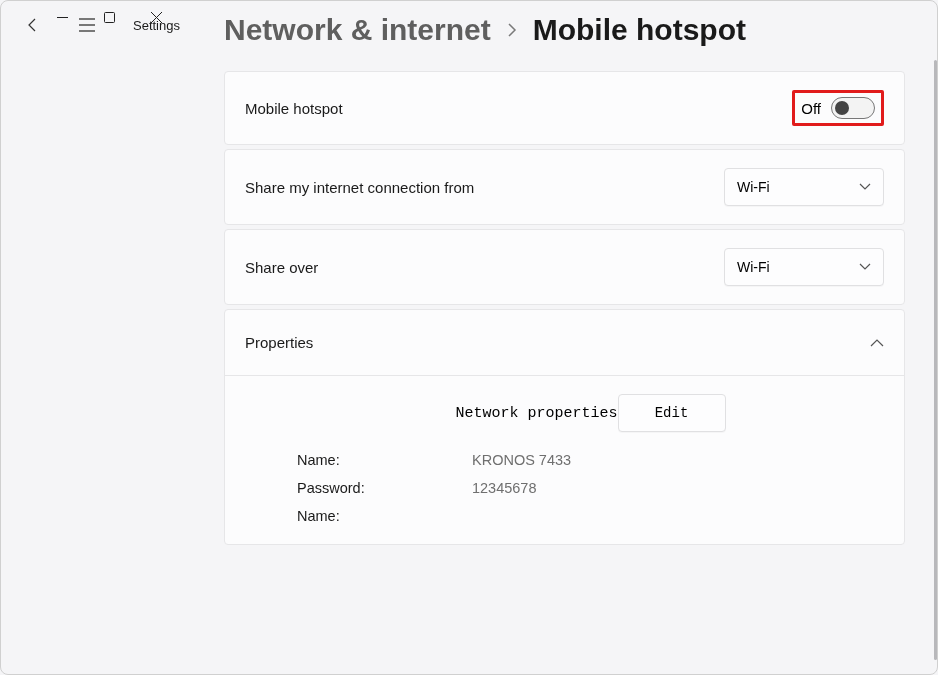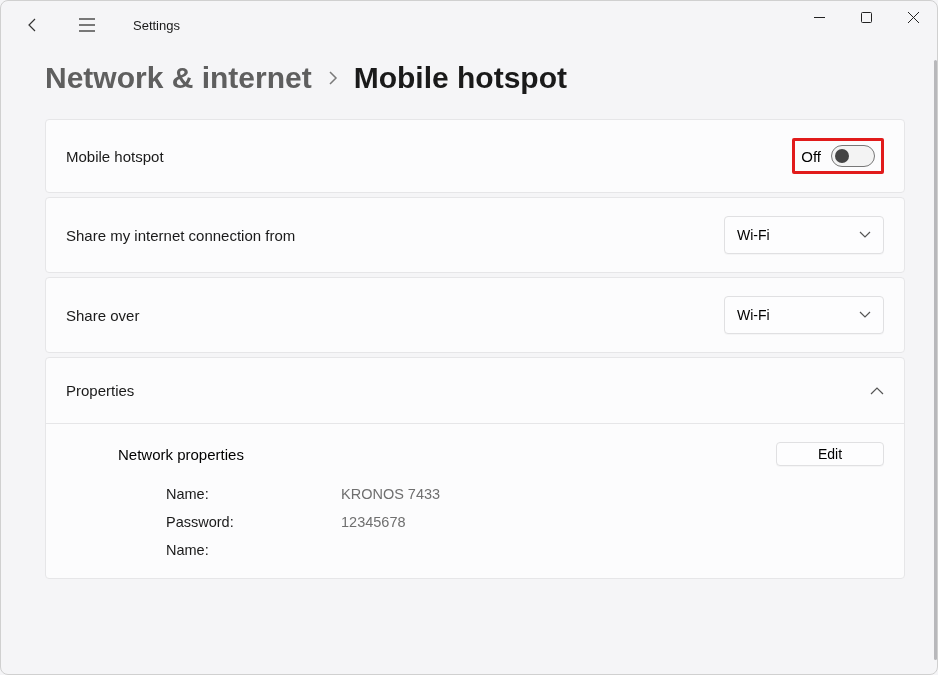--- a/index.html
+++ b/index.html
@@ -8,21 +8,21 @@
       background: #f5f5f7;
       width: 938px;
       height: 675px;
       overflow: hidden;
       position: relative;
     }
     .window {
       width: 100%;
       height: 100%;
       display: flex;
-      flex-direction: column;
+      flex-direction: row;
       border: 1px solid #d0d0d0;
       border-radius: 8px;
       background: #f5f5f7;
     }
     .titlebar {
       height: 48px;
       display: flex;
       align-items: center;
       padding: 0 0 0 14px;
       position: relative;
@@ -152,43 +152,43 @@
       padding: 24px 20px;
       border-bottom: 1px solid #e6e6e8;
       cursor: pointer;
     }
     .properties-body {
       padding: 18px 20px 20px 72px;
     }
     .netprops-row {
       display: flex;
       align-items: center;
-      justify-content: space-between;
+      justify-content: center;
       margin-bottom: 20px;
+      font-family: Liberation Mono, monospace;
     }
     .netprops-title { font-size: 15px; }
     .edit-btn {
       width: 108px;
-      height: 24px;
+      height: 38px;
       display: flex;
       align-items: center;
       justify-content: center;
       background: #fdfdfe;
       border: 1px solid #e0e0e2;
       border-radius: 4px;
       cursor: pointer;
       font-size: 14px;
       box-shadow: 0 1px 1px rgba(0,0,0,0.03);
     }
     .prop-grid {
       display: grid;
       grid-template-columns: 175px 1fr;
       row-gap: 12px;
       font-size: 14.5px;
-      margin-left: 48px;
     }
     .prop-key { color: #1a1a1a; }
     .prop-val { color: #6f6f6f; }
     .scrollbar {
       position: absolute;
       right: 1px;
       top: 60px;
       width: 3px;
       height: 600px;
       background: #b8b8bb;

